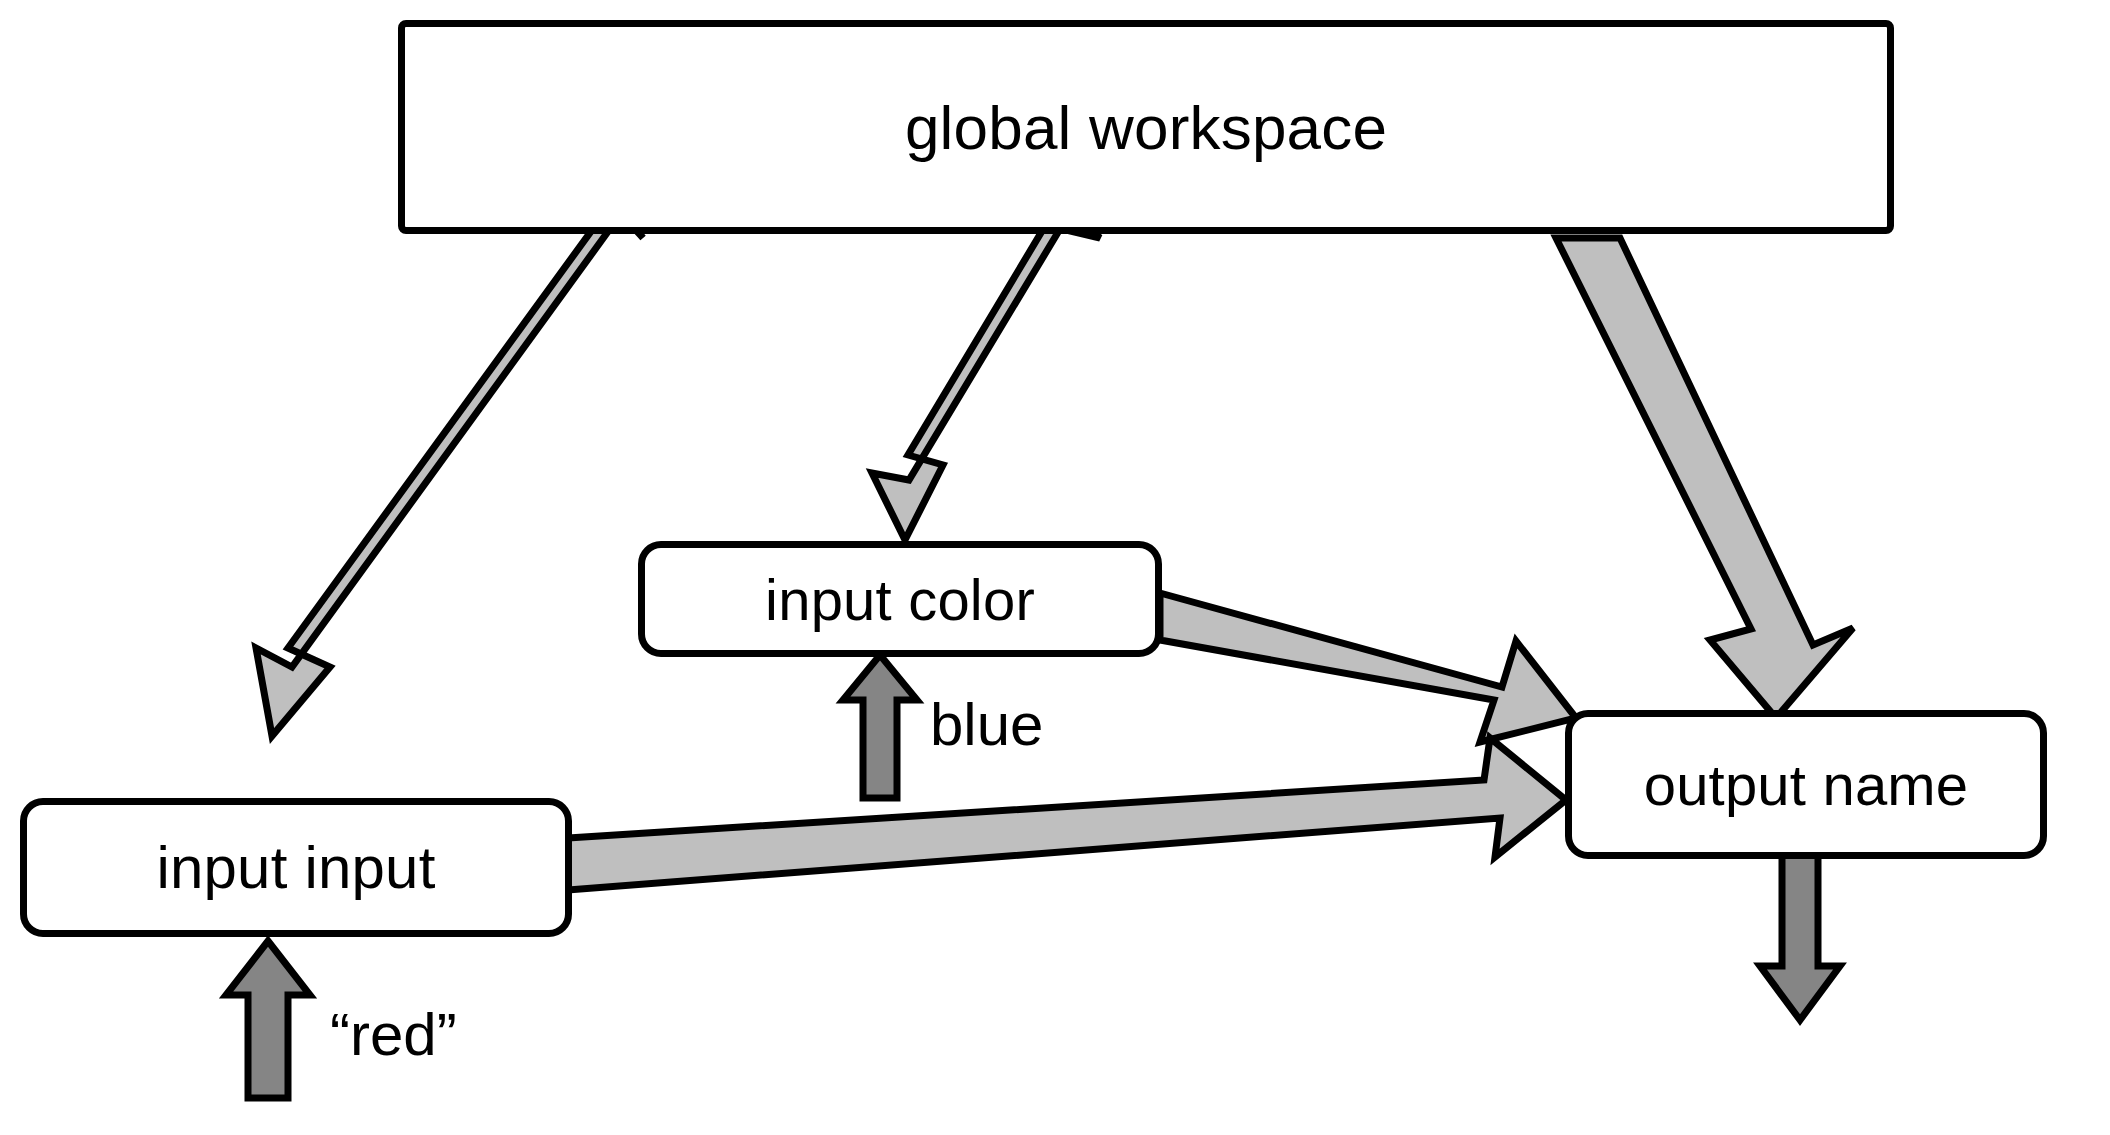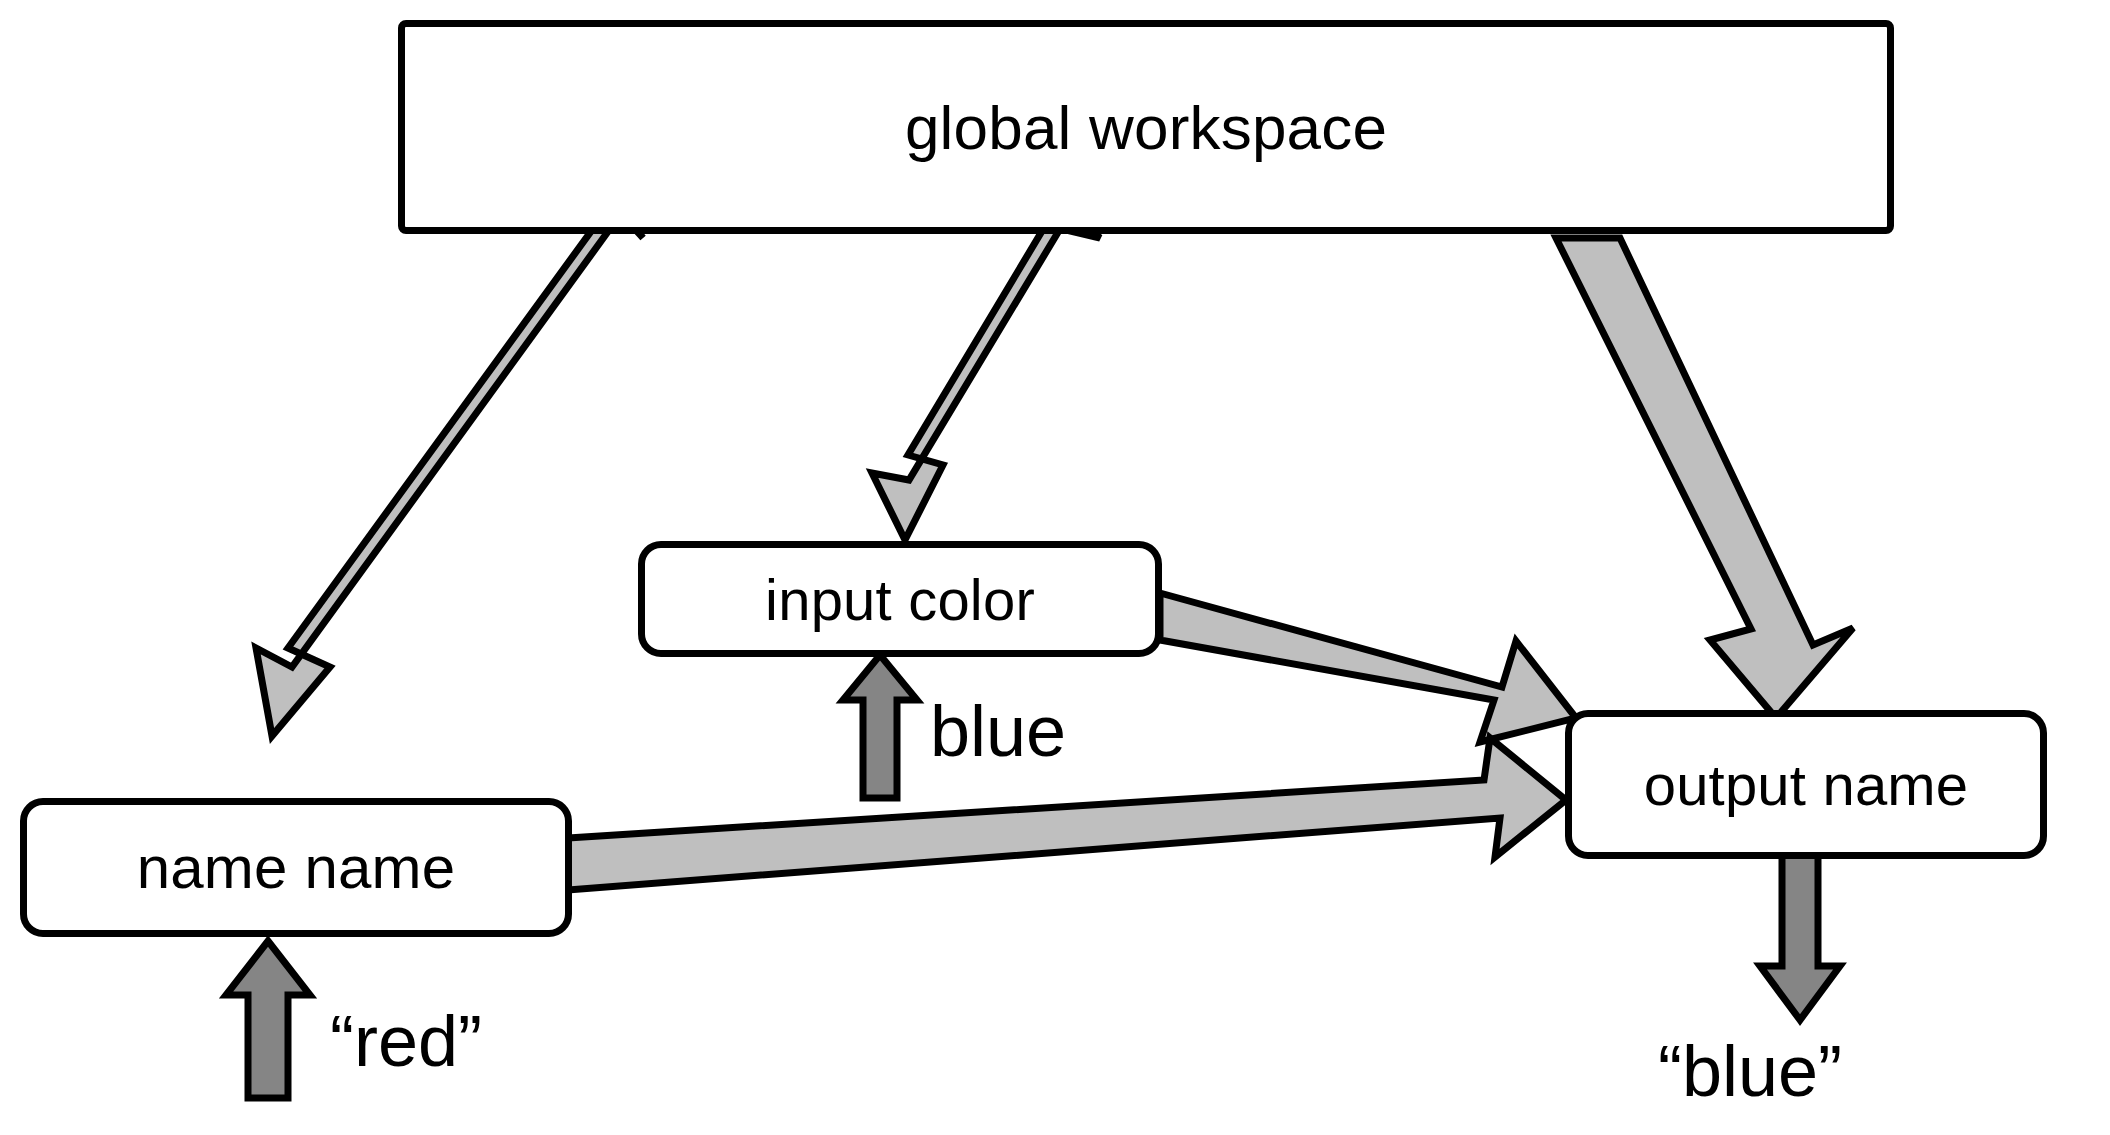--- a/index.html
+++ b/index.html
@@ -74,21 +74,21 @@
     top: 710px;
     width: 482px;
     height: 149px;
   }
   #node-output-name .node-label { font-size: 58px; }
 
   .io-label {
     position: absolute;
     color: #000000;
     font-family: "Liberation Sans", sans-serif;
-    font-size: 72px;
+    font-size: 60px;
     white-space: nowrap;
     z-index: 6;
   }
   #label-input-color-value { left: 930px; top: 1px; }
   #label-input-name-value  { left: 330px; top: 1px; }
   #label-output-name-value { left: 1658px; top: 1px; }
 </style>
 </head>
 <body>
 
@@ -115,26 +115,25 @@
 
   <div class="node" id="node-global-workspace">
     <span class="node-label">global workspace</span>
   </div>
 
   <div class="node" id="node-input-color">
     <span class="node-label">input color</span>
   </div>
 
   <div class="node" id="node-input-name">
-    <span class="node-label">name name</span>
+    <span class="node-label">input input</span>
   </div>
 
   <div class="node" id="node-output-name">
     <span class="node-label">output name</span>
   </div>
 
   <div class="io-label" id="label-input-color-value" style="left: 930px; top: 690px;">blue</div>
 
   <div class="io-label" id="label-input-name-value" style="left: 330px; top: 1000px;">“red”</div>
 
-  <div class="io-label" id="label-output-name-value" style="left: 1658px; top: 1030px;">“blue”</div>
 
 </div>
 
 </body></html>

